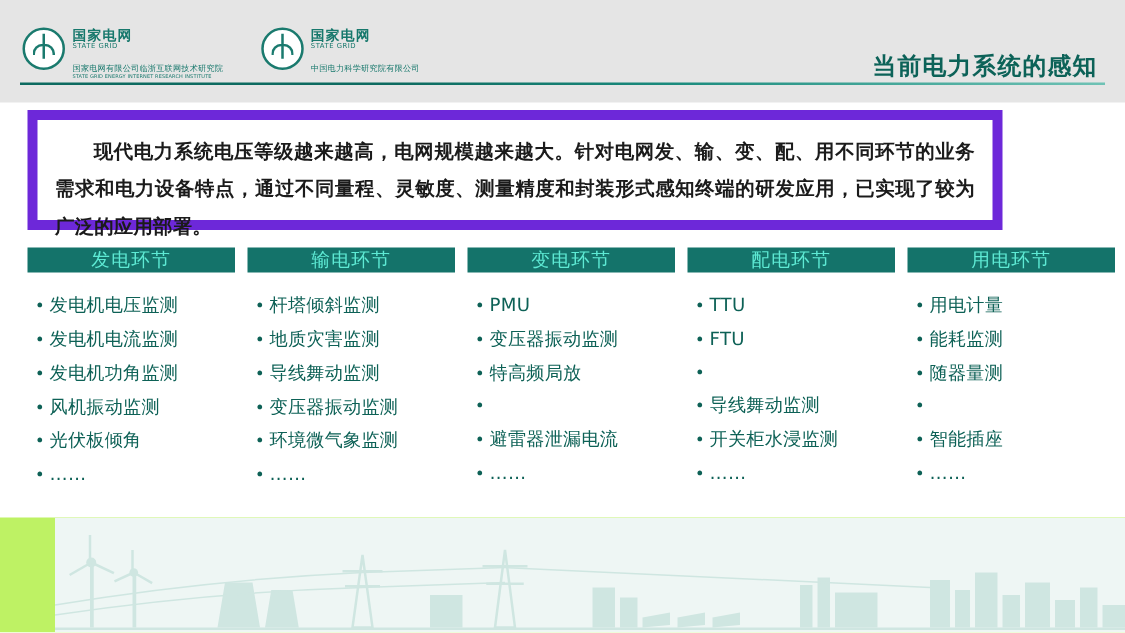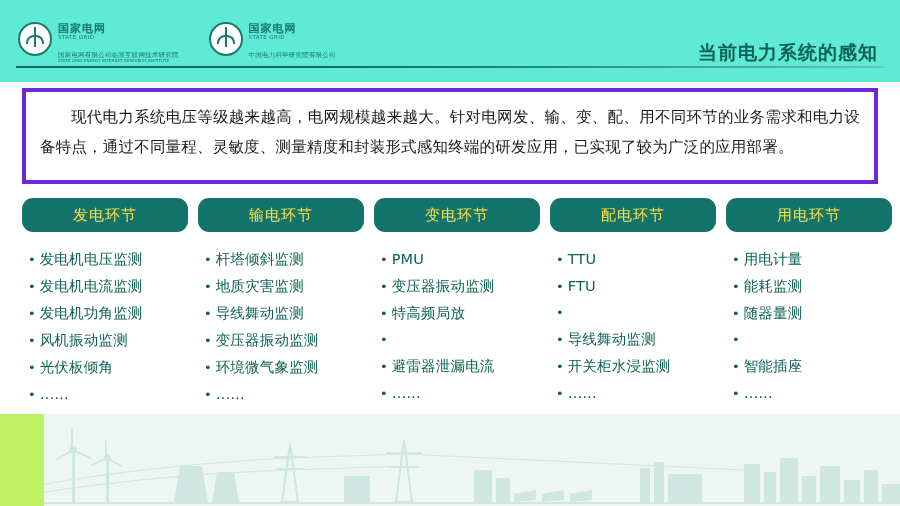--- a/index.html
+++ b/index.html
@@ -19,21 +19,21 @@
     height: 506px;
     background: #ffffff;
     box-sizing: border-box;
   }
   
   .header {
     position: absolute;
     left: 0; top: 0;
     width: 900px;
     height: 82px;
-    background: #5eead4;
+    background: #e5e5e5;
   }
   .logos {
     position: absolute;
     left: 18px;
     top: 22px;
     display: flex;
     align-items: flex-start;
     gap: 30px;
   }
   .logo-block {
@@ -114,26 +114,27 @@
     color: #0c6258;
     letter-spacing: 1px;
     white-space: nowrap;
   }
 
   
   .intro-box {
     position: absolute;
     left: 22px;
     top: 88px;
-    width: 856px;
+    width: 780px;
     height: 96px;
-    border: 4px solid #6d28d9;
+    border: 8px solid #6d28d9;
     box-sizing: border-box;
     padding: 10px 14px 8px 14px;
     background: #ffffff;
+    font-weight: bold;
   }
   .intro-text {
     font-size: 15.5px;
     line-height: 30px;
     color: #1b1b1b;
     text-indent: 2em;
     text-align: justify;
     letter-spacing: 0.2px;
   }
 
@@ -144,29 +145,28 @@
     top: 198px;
     width: 856px;
     display: flex;
     gap: 10px;
   }
   .column {
     width: 166px;
     flex: none;
   }
   .col-header {
-    height: 34px;
+    height: 20px;
     background: #14736a;
-    color: #fde047;
+    color: #5eead4;
     font-size: 15px;
     display: flex;
     align-items: center;
     justify-content: center;
     letter-spacing: 1px;
-    border-radius: 11px;
   }
   .col-body {
     margin-top: 8px;
     padding: 6px 4px 6px 6px;
   }
   .item {
     font-size: 14.5px;
     color: #0d6156;
     line-height: 26px;
     white-space: nowrap;

